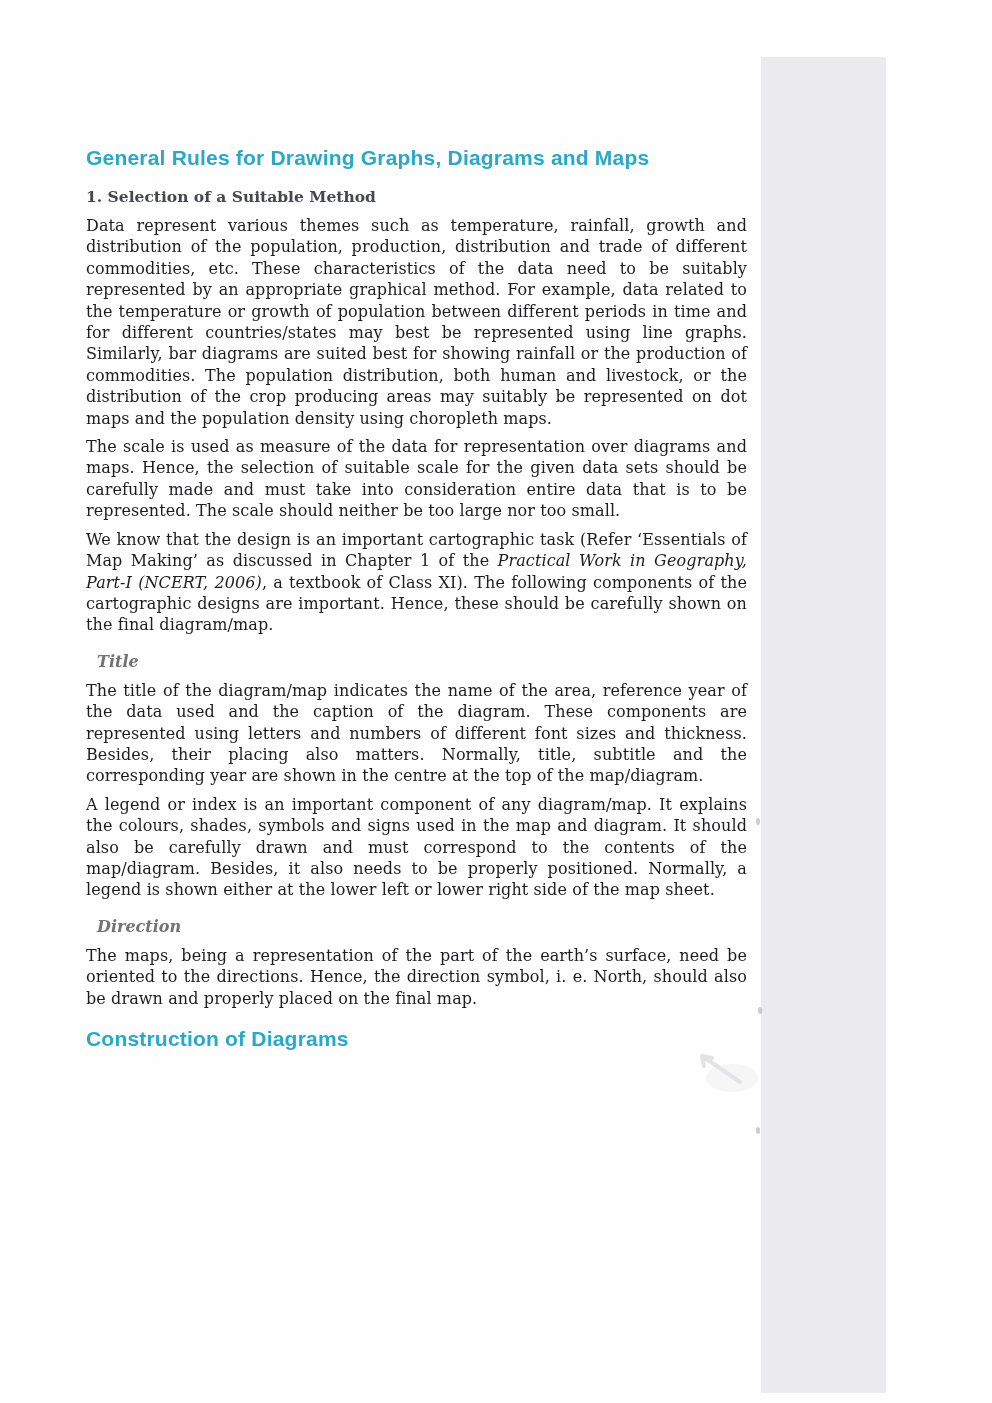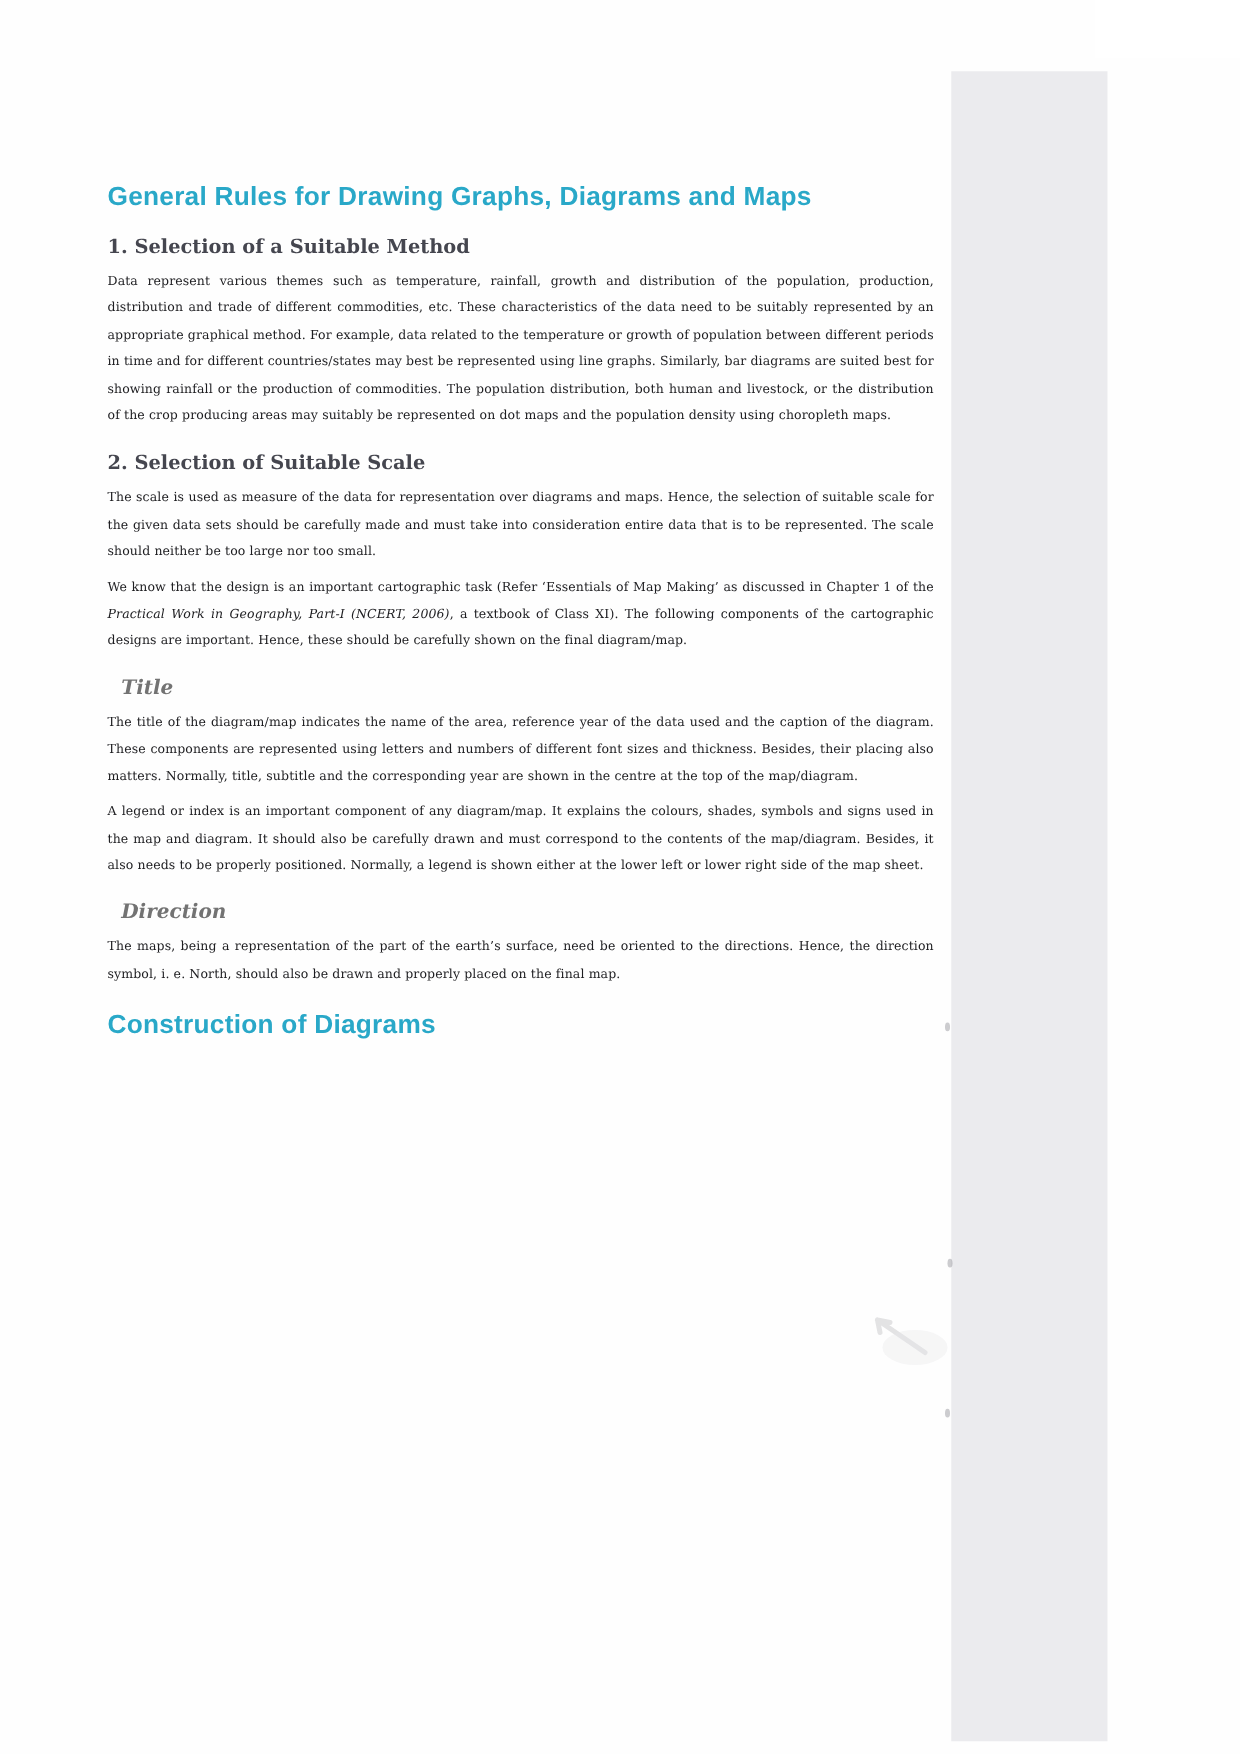--- a/index.html
+++ b/index.html
@@ -49,21 +49,21 @@
     color: #45464f;
     margin: 17px 0 9px 0;
   }
   .italic-subheading {
     font-style: italic;
     font-size: 16px;
     color: #737373;
     margin: 16px 0 9px 11px;
   }
   p.body-text {
-    font-size: 10px;
+    font-size: 16px;
     line-height: 21.4px;
     text-align: justify;
     letter-spacing: 0.1px;
     margin-bottom: 7px;
     color: #1d1d20;
   }
   p.body-text .inline-italic { font-style: italic; }
   .scan-smudge {
     position: absolute;
     left: 688px; top: 1038px;
@@ -91,21 +91,20 @@
   <div class="gray-band"></div>
   <div class="gray-band-top-notch"></div>
 
   <div class="content">
 
     <h1 class="accent-heading">General Rules for Drawing Graphs, Diagrams and Maps</h1>
 
     <h2 class="num-subheading">1. Selection of a Suitable Method</h2>
     <p class="body-text">Data represent various themes such as temperature, rainfall, growth and distribution of the population, production, distribution and trade of different commodities, etc. These characteristics of the data need to be suitably represented by an appropriate graphical method. For example, data related to the temperature or growth of population between different periods in time and for different countries/states may best be represented using line graphs. Similarly, bar diagrams are suited best for showing rainfall or the production of commodities. The population distribution, both human and livestock, or the distribution of the crop producing areas may suitably be represented on dot maps and the population density using choropleth maps.</p>
 
-    <h2 class="num-subheading">2. Selection of Suitable Scale</h2>
     <p class="body-text">The scale is used as measure of the data for representation over diagrams and maps. Hence, the selection of suitable scale for the given data sets should be carefully made and must take into consideration entire data that is to be represented. The scale should neither be too large nor too small.</p>
 
     <p class="body-text"><span>We know that the design is an important cartographic task (Refer ‘Essentials of Map Making’ as discussed in Chapter 1 of the </span><span class="inline-italic">Practical Work in Geography, Part-I (NCERT, 2006)</span><span>, a textbook of Class XI). The following components of the cartographic designs are important. Hence, these should be carefully shown on the final diagram/map.</span></p>
 
     <h3 class="italic-subheading">Title</h3>
     <p class="body-text">The title of the diagram/map indicates the name of the area, reference year of the data used and the caption of the diagram. These components are represented using letters and numbers of different font sizes and thickness. Besides, their placing also matters. Normally, title, subtitle and the corresponding year are shown in the centre at the top of the map/diagram.</p>
 
     <p class="body-text">A legend or index is an important component of any diagram/map. It explains the colours, shades, symbols and signs used in the map and diagram. It should also be carefully drawn and must correspond to the contents of the map/diagram. Besides, it also needs to be properly positioned. Normally, a legend is shown either at the lower left or lower right side of the map sheet.</p>
 
     <h3 class="italic-subheading">Direction</h3>

